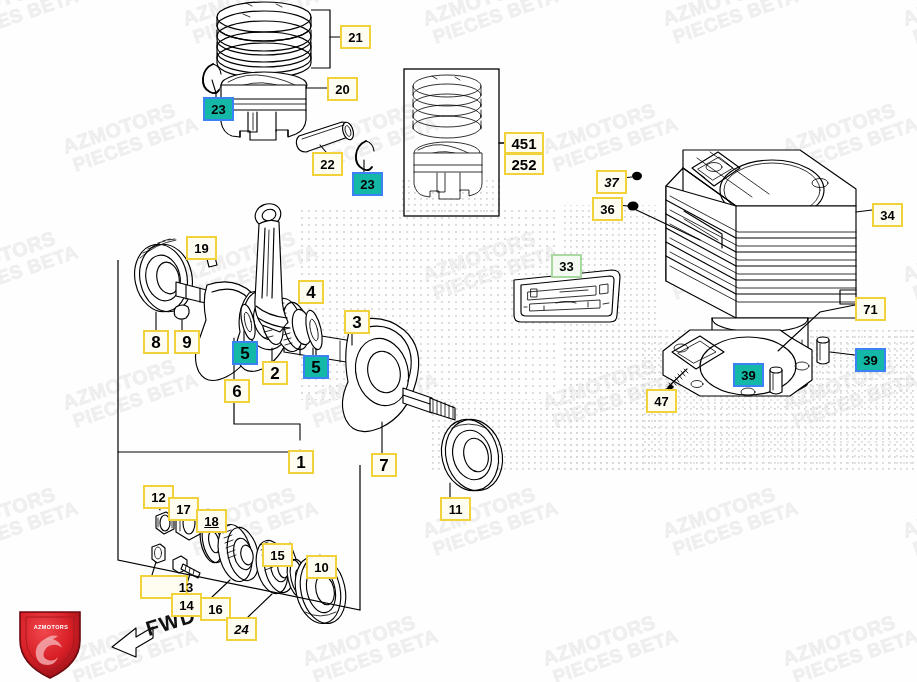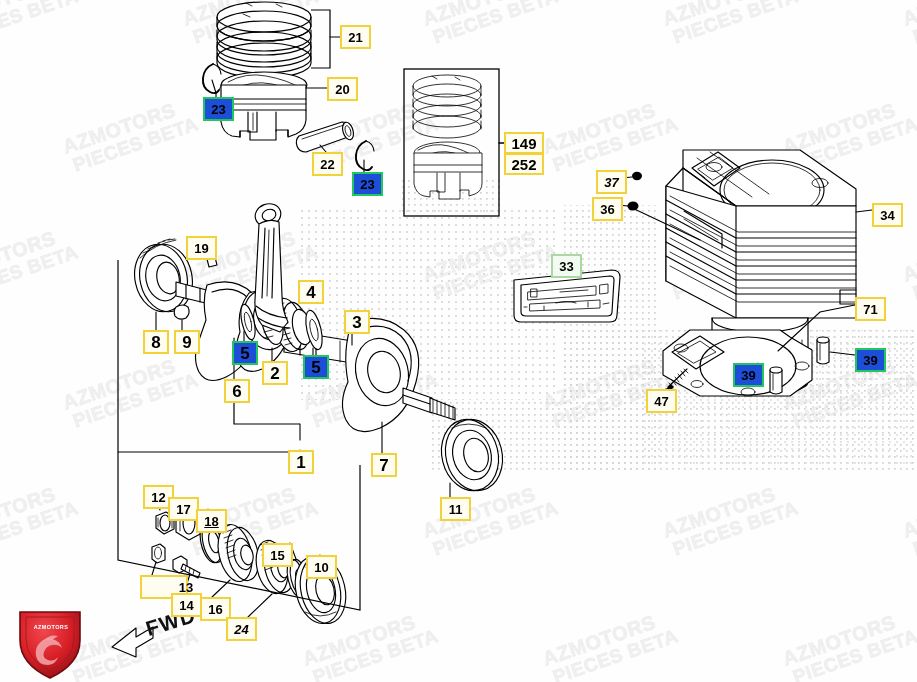--- a/index.html
+++ b/index.html
@@ -25,21 +25,21 @@
   .leader{fill:none;stroke:#000;stroke-width:1.1;stroke-linecap:round;}
   .bracket{fill:none;stroke:#000;stroke-width:1.2;}
   .insetbox{fill:none;stroke:#000;stroke-width:1.3;}
 
   
   .lbl{position:absolute;box-sizing:border-box;background:#fff;
        font-family:"Liberation Sans",sans-serif;font-weight:700;color:#000;
        display:flex;align-items:center;justify-content:center;
        line-height:1;user-select:none;}
   .lbl.y{border:2px solid #f2d23b;background:#fffdf0;}
-  .lbl.c{border:2px solid #22c55e;background:#1d4ed8;}
+  .lbl.c{border:2px solid #3b82f6;background:#14b8a6;}
   .lbl.g{border:2px solid #a9d9a0;background:#f3faf1;}
   .lbl.one{font-size:17px;width:26px;height:24px;}
   .lbl.two{font-size:13px;width:31px;height:24px;}
   .lbl.three{font-size:15px;width:40px;height:22px;}
   #fwdtxt{position:absolute;left:143px;top:618px;font-family:"Liberation Sans",sans-serif;
           font-weight:700;font-size:21px;color:#111;transform:rotate(-17deg);
           transform-origin:left top;letter-spacing:1px;}
   #logotxt{position:absolute;left:27px;top:624px;width:48px;text-align:center;
            font-family:"Liberation Sans",sans-serif;font-size:5.5px;font-weight:700;
            color:#fff;letter-spacing:.4px;}
@@ -650,21 +650,21 @@
   <div id="logotxt">AZMOTORS</div>
 
   <div id="fwdtxt">FWD</div>
 
   <div id="labels">
       <div class="lbl y two" style="left: 340px; top: 25px;">21</div>
       <div class="lbl y two" style="left: 327px; top: 77px;">20</div>
       <div class="lbl c two" style="left: 203px; top: 97px;">23</div>
       <div class="lbl y two" style="left: 312px; top: 152px;">22</div>
       <div class="lbl c two" style="left: 352px; top: 172px;">23</div>
-      <div class="lbl y three" style="left: 504px; top: 132px;">149</div>
+      <div class="lbl y three" style="left: 504px; top: 132px;">451</div>
       <div class="lbl y three" style="left: 504px; top: 153px; text-align: center;">252</div>
       <div class="lbl y two" style="left: 596px; top: 170px; font-style: italic;">37</div>
       <div class="lbl y two" style="left: 592px; top: 197px;">36</div>
       <div class="lbl y two" style="left: 872px; top: 203px;">34</div>
       <div class="lbl y two" style="left: 855px; top: 297px;">71</div>
       <div class="lbl c two" style="left: 855px; top: 348px;">39</div>
       <div class="lbl c two" style="left: 733px; top: 363px;">39</div>
       <div class="lbl y two" style="left: 646px; top: 389px;">47</div>
       <div class="lbl g two" style="left: 551px; top: 254px;">33</div>
       <div class="lbl y two" style="left: 186px; top: 236px;">19</div>

